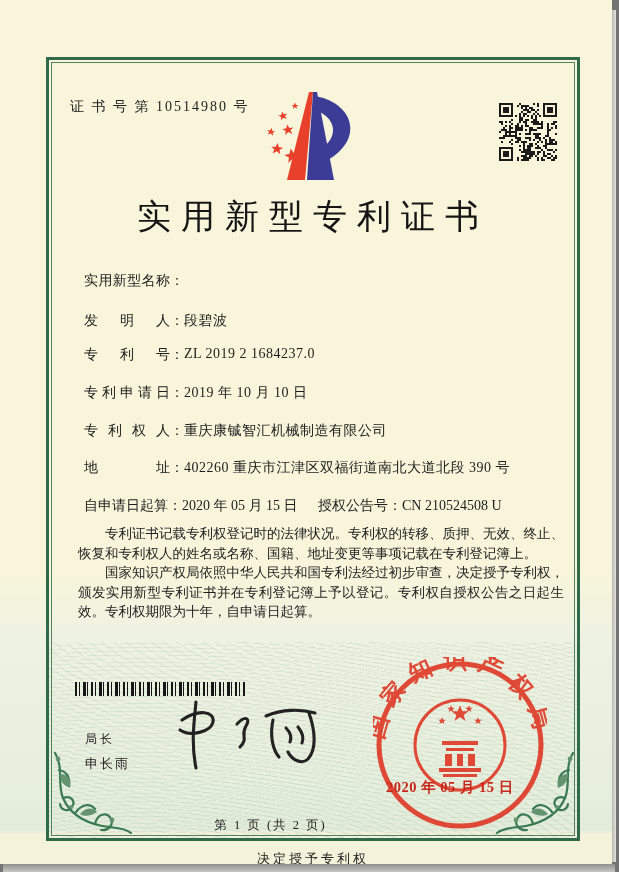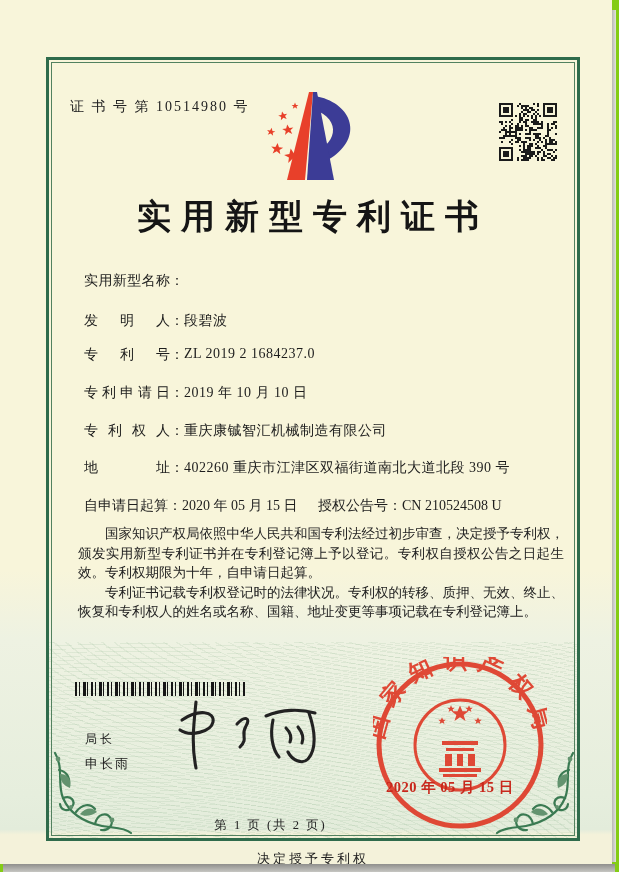--- a/index.html
+++ b/index.html
@@ -1,21 +1,21 @@
 <!DOCTYPE html>
 <html><head>
 <meta charset="utf-8">
 <style>
   html,body{margin:0;padding:0;}
   body{
     width:619px;height:872px;background:#ffffff;overflow:hidden;
     font-family:"Liberation Serif","DejaVu Serif",serif;
     -webkit-font-smoothing:antialiased;
   }
-  .page{position:relative;width:619px;height:872px;background:#84cc16;}
+  .page{position:relative;width:619px;height:872px;background:#737373;}
   .paper{
     position:absolute;left:0;top:0;width:612px;height:864px;
     background:linear-gradient(180deg,
       #f8f5da 0%, #f8f5da 66%,
       #eef2e2 74%, #e6eedd 92%, #e3ecdb 96%,
       #f4f2da 96.6%, #f4f2da 100%);
   }
   .shadow-right{position:absolute;left:612px;top:10px;width:4px;height:852px;
     background:linear-gradient(90deg,#b9b9b4,#e2e2de);}
   .shadow-bottom{position:absolute;left:3px;top:864px;width:612px;height:8px;
@@ -31,21 +31,21 @@
     position:absolute;left:49px;top:642px;width:528px;height:196px;
     background:
       repeating-radial-gradient(ellipse 160px 60px at 18% 135%, rgba(106,158,112,.12) 0 2px, transparent 2px 10px),
       repeating-radial-gradient(ellipse 180px 70px at 82% -35%, rgba(106,158,112,.10) 0 2px, transparent 2px 11px);
   }
   .cert-no{position:absolute;left:70px;top:98px;font-size:14px;letter-spacing:2px;color:#222;}
   .logo{position:absolute;left:250px;top:86px;width:122px;height:104px;}
   .qr{position:absolute;left:499px;top:103px;width:58px;height:58px;}
   .title{
     position:absolute;left:46px;top:194px;width:534px;text-align:center;
-    font-size:34px;font-weight:700;letter-spacing:10px;color:#151515;
+    font-size:34px;font-weight:400;letter-spacing:10px;color:#151515;
   }
   .field-row{position:absolute;left:84px;display:flex;font-size:14px;color:#1d1d1d;white-space:nowrap;}
   .field-label{display:inline-block;width:86px;text-align:justify;text-align-last:justify;}
   .field-colon{display:inline-block;}
   .field-value{display:inline-block;letter-spacing:.5px;}
   .grant-row{position:absolute;left:0;top:497px;width:612px;font-size:14px;color:#1d1d1d;}
   .grant-left{position:absolute;left:84px;white-space:nowrap;}
   .grant-right{position:absolute;left:318px;white-space:nowrap;}
   .paras{position:absolute;left:78px;top:524px;width:486px;font-size:13.5px;line-height:19.5px;
     color:#222;text-align:justify;}
@@ -538,22 +538,22 @@
         <span class="field-colon">：</span>
         <span class="field-value">402260 重庆市江津区双福街道南北大道北段 390 号</span>
     </div>
 
     <div class="grant-row">
       <span class="grant-left"><span>自申请日起算</span><span>：</span><span>2020 年 05 月 15 日</span></span>
       <span class="grant-right"><span>授权公告号</span><span>：</span><span>CN 210524508 U</span></span>
     </div>
 
     <div class="paras">
+      <p>专利证书记载专利权登记时的法律状况。专利权的转移、质押、无效、终止、恢复和专利权人的姓名或名称、国籍、地址变更等事项记载在专利登记簿上。</p>
       <p>国家知识产权局依照中华人民共和国专利法经过初步审查，决定授予专利权，颁发实用新型专利证书并在专利登记簿上予以登记。专利权自授权公告之日起生效。专利权期限为十年，自申请日起算。</p>
-      <p>专利证书记载专利权登记时的法律状况。专利权的转移、质押、无效、终止、恢复和专利权人的姓名或名称、国籍、地址变更等事项记载在专利登记簿上。</p>
     </div>
 
     <div class="barcode"></div>
 
     <div class="signer-title">局长</div>
     <div class="signer-name">申长雨</div>
 
     <svg class="signature" viewBox="0 0 158 84">
       <g fill="none" stroke="#222" stroke-width="3.1" stroke-linecap="round" stroke-linejoin="round">
         <path d="M22,8 C20,28 17,50 22,74"></path>

